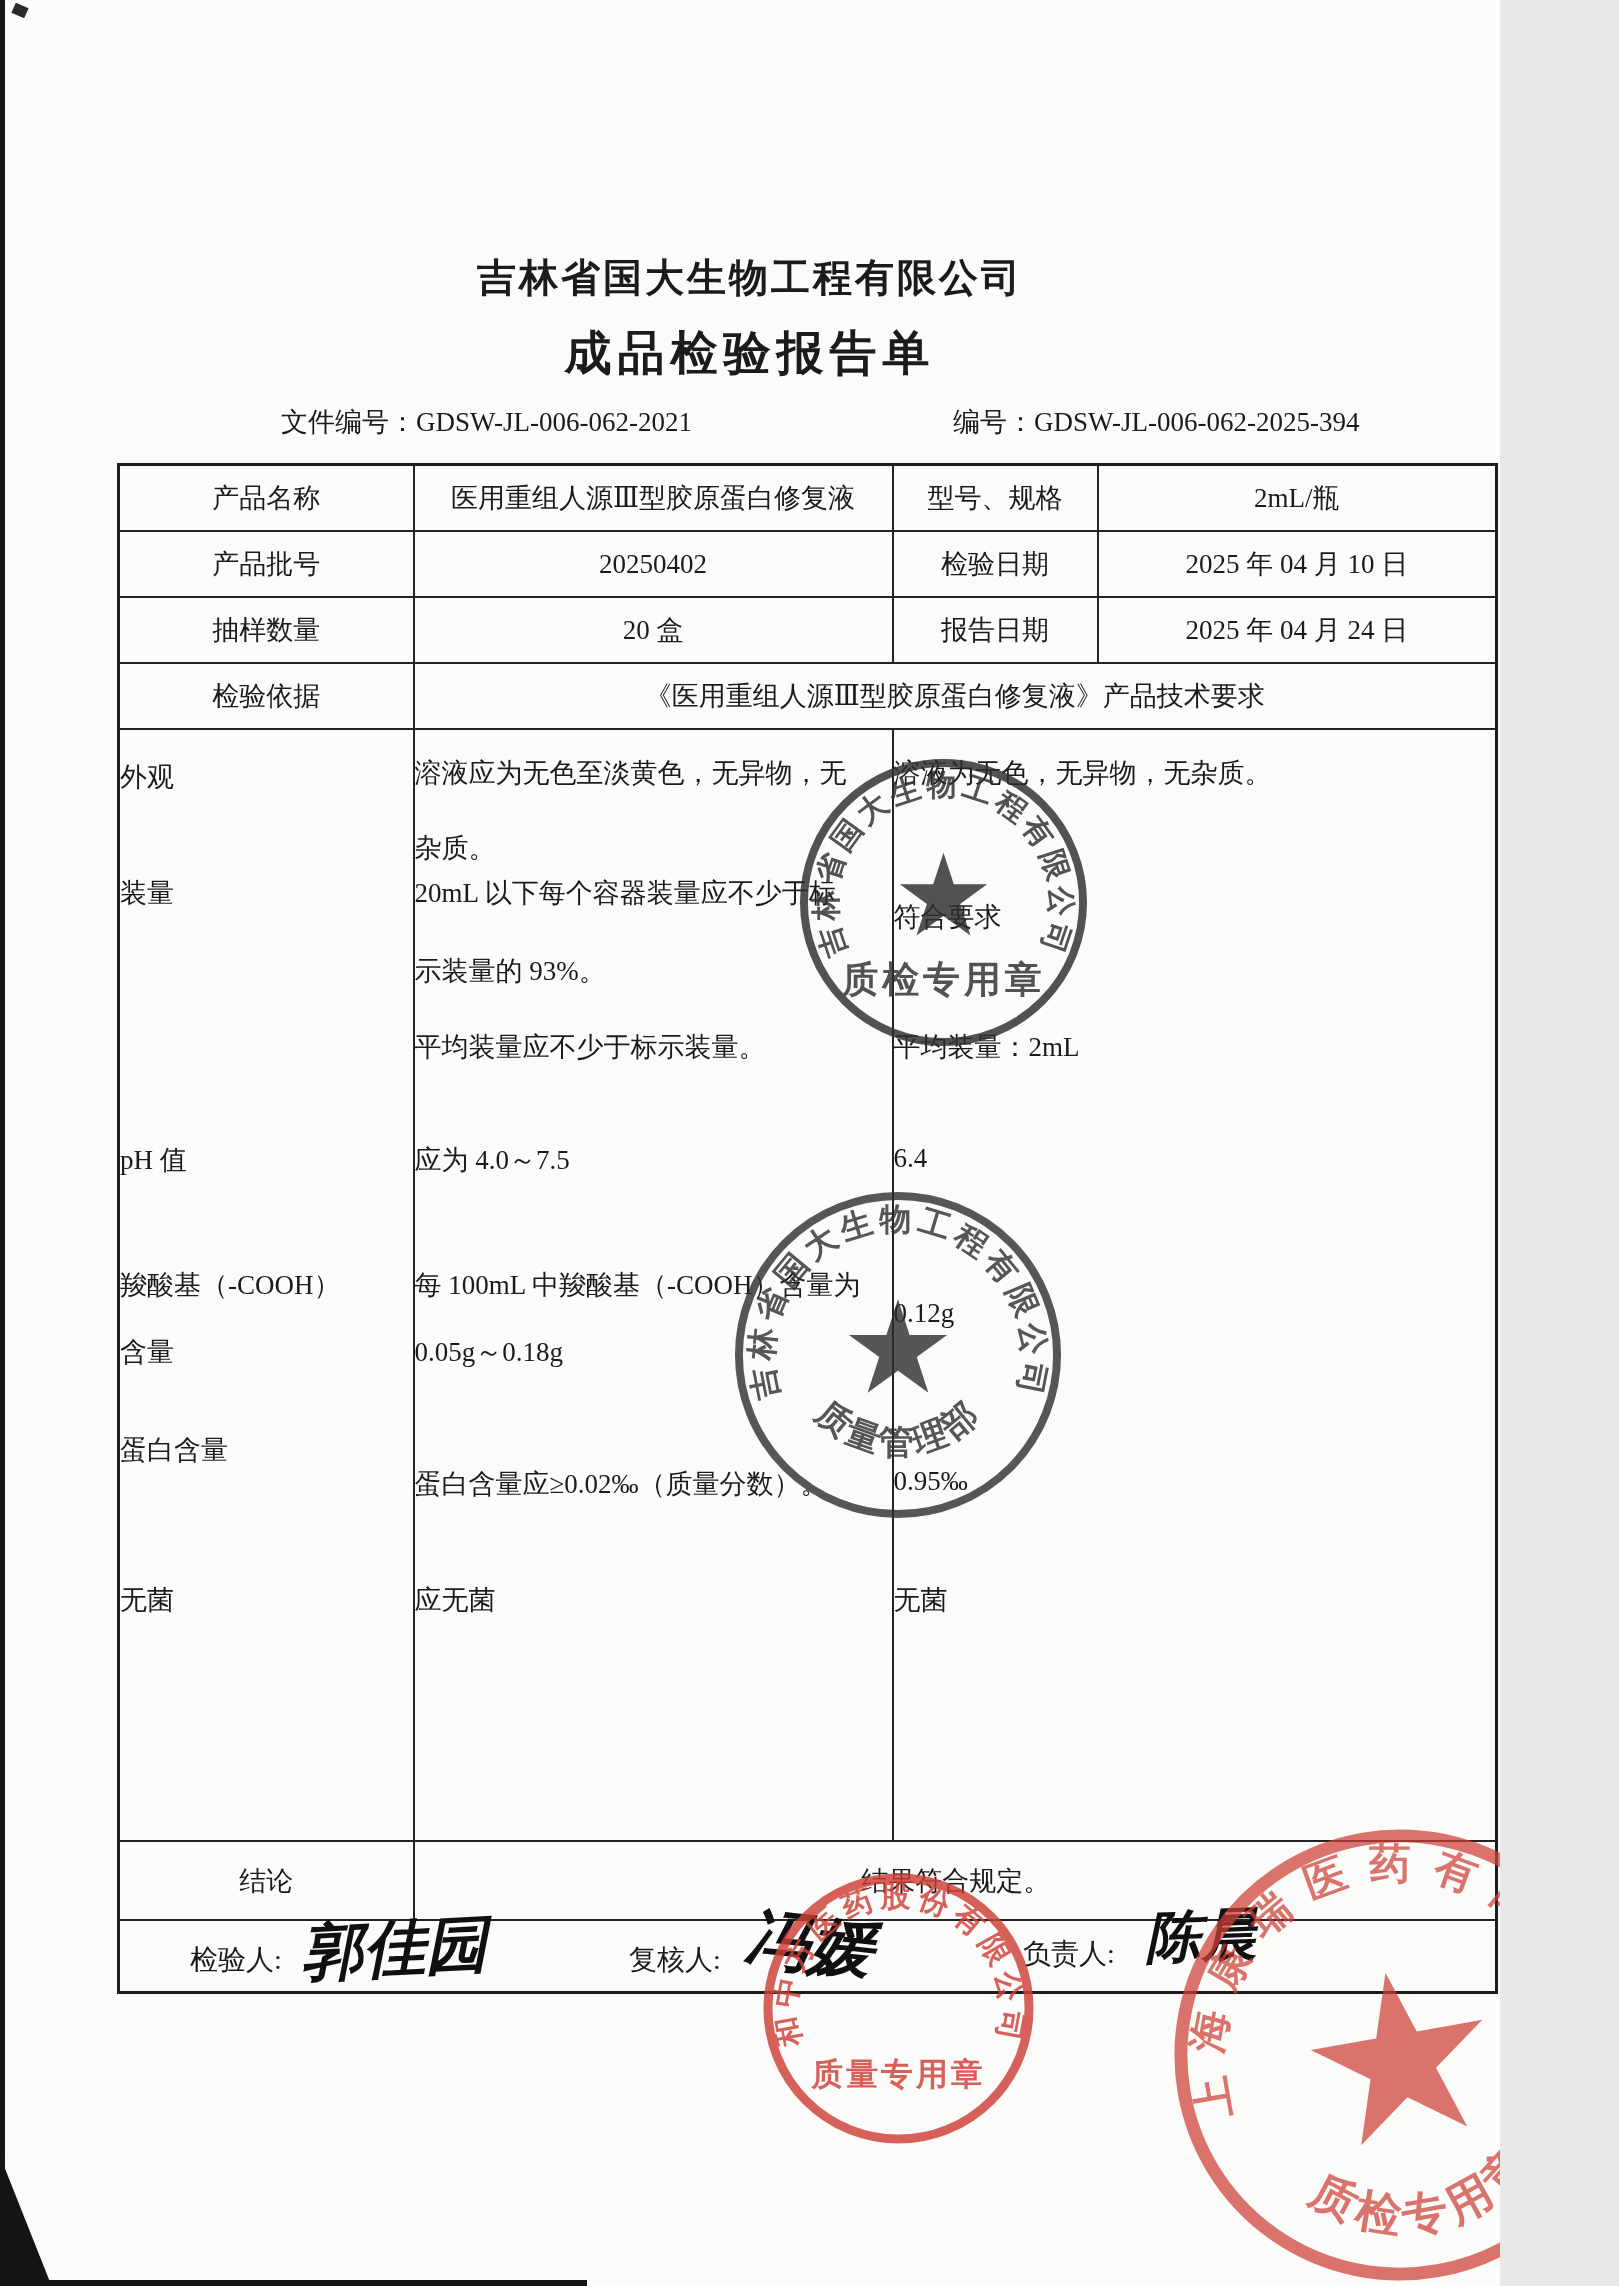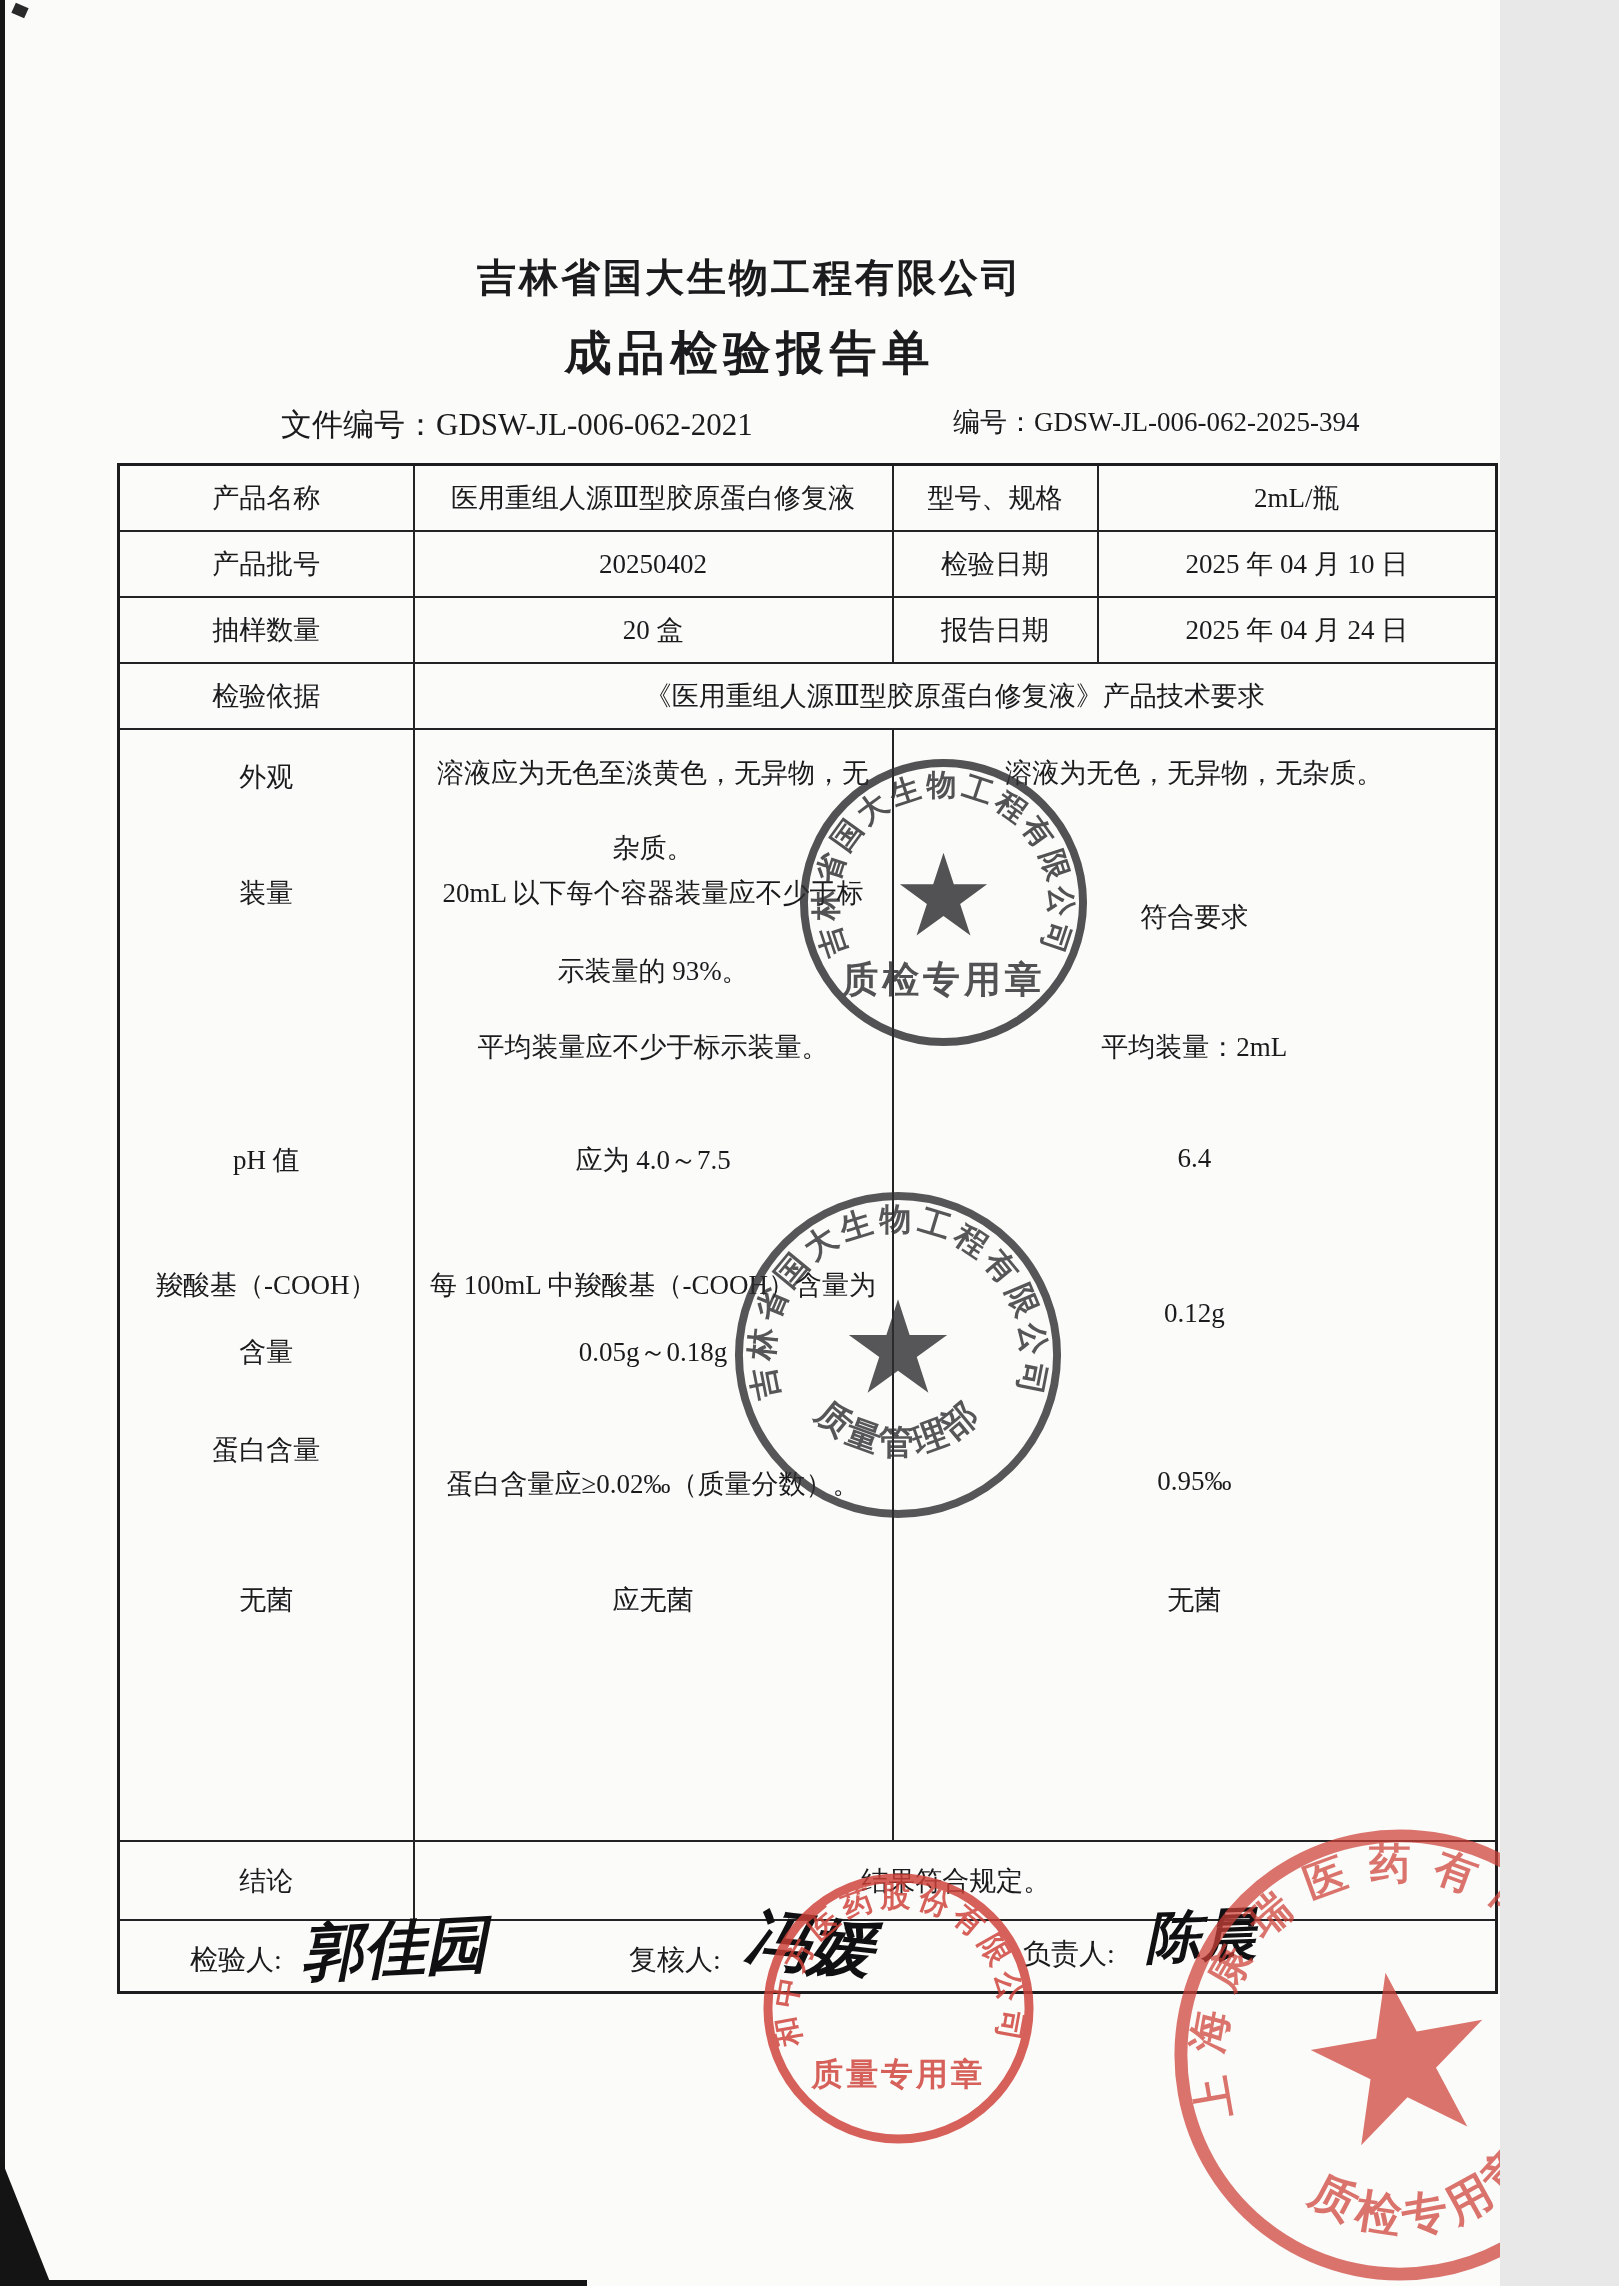--- a/index.html
+++ b/index.html
@@ -13,30 +13,30 @@
   .edge-left   { position:absolute; left:0; top:0; width:5px; height:100%; background:#161616; }
   .edge-bottom { position:absolute; left:0; bottom:0; width:587px; height:7px; background:#141414; }
   .edge-wedge  { position:absolute; left:0; bottom:0; width:52px; height:131px; background:#141414;
                  clip-path:polygon(0 0,0 100%,100% 100%); }
   .corner-mark { position:absolute; left:13px; top:5px; width:14px; height:11px; background:#2a2a2a; transform:rotate(24deg); }
 
   .company-title { position:absolute; top:251px; left:0; width:100%; text-align:center;
                    font-size:39px; font-weight:700; letter-spacing:3px; }
   .doc-title    { position:absolute; top:322px; left:0; width:100%; text-align:center;
                    font-size:47px; font-weight:700; letter-spacing:6px; }
-  .file-no   { position:absolute; top:404px; left:281px; font-size:31px; font-weight:500; }
+  .file-no   { position:absolute; top:404px; left:281px; font-size:27px; font-weight:500; }
   .report-no { position:absolute; top:404px; left:953px; font-size:27px; font-weight:500; }
 
   table.report { position:absolute; top:463px; left:117px; width:1377px;
                  border-collapse:collapse; table-layout:fixed; }
   table.report td { border:2px solid #232326; font-size:27px; text-align:center;
                     vertical-align:middle; padding:14px; overflow:visible; }
   table.report { border:3px solid #1d1d20; }
   td.tall { position:relative; }
-  .ln { position:absolute; left:0; width:100%; text-align:center; line-height:36px; white-space:nowrap; }
+  .ln { position:absolute; left:0; width:100%; text-align:left; line-height:36px; white-space:nowrap; }
 
   .conclusion-val { text-align:center; padding-left:16px !important; }
 
   td.sig-row { position:relative; }
   .sig-label { position:absolute; font-size:28px; white-space:nowrap; }
   .sig-name  { position:absolute; font-family:"DejaVu Sans","Liberation Sans",sans-serif;
                font-style:italic; font-weight:700; color:#101012; white-space:nowrap; }
 
   .stamp { position:absolute; pointer-events:none; }
   .stamp text { font-family:"Liberation Serif","DejaVu Serif",serif; font-weight:700; }

